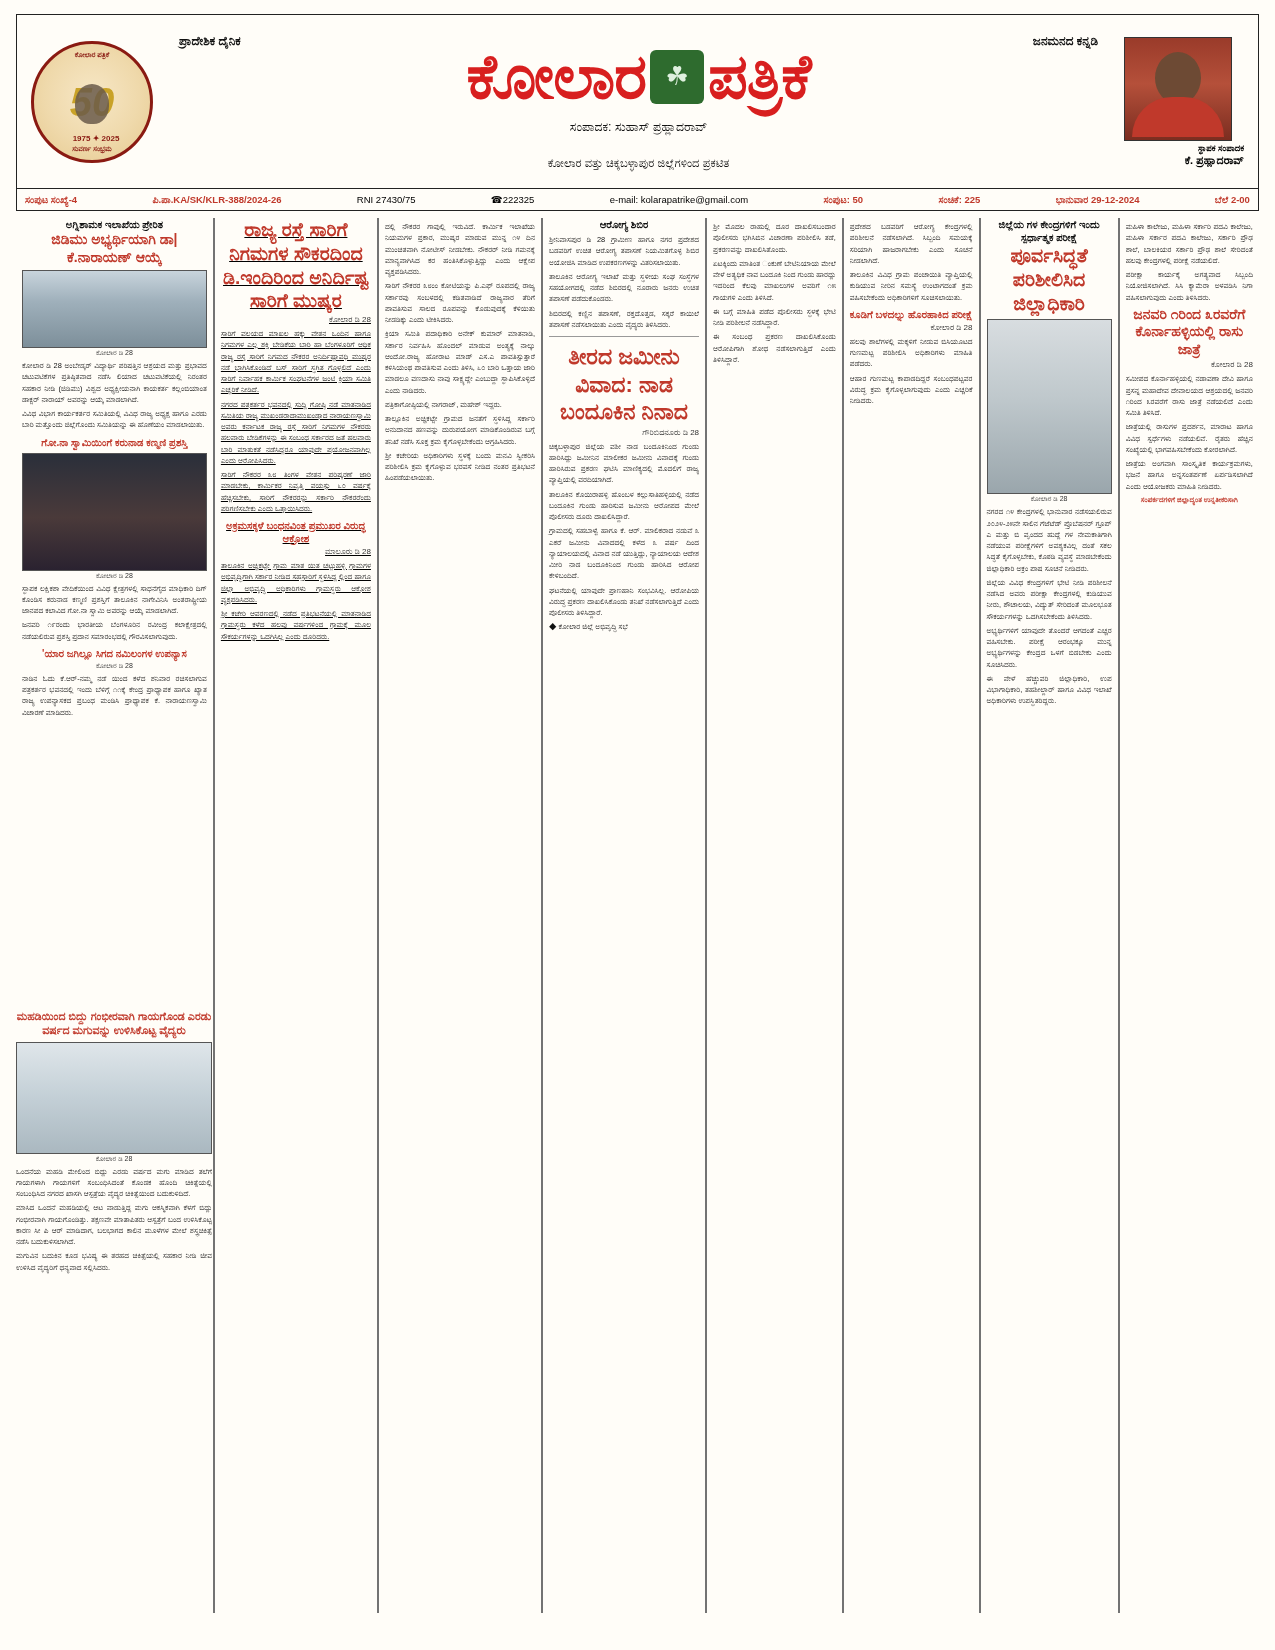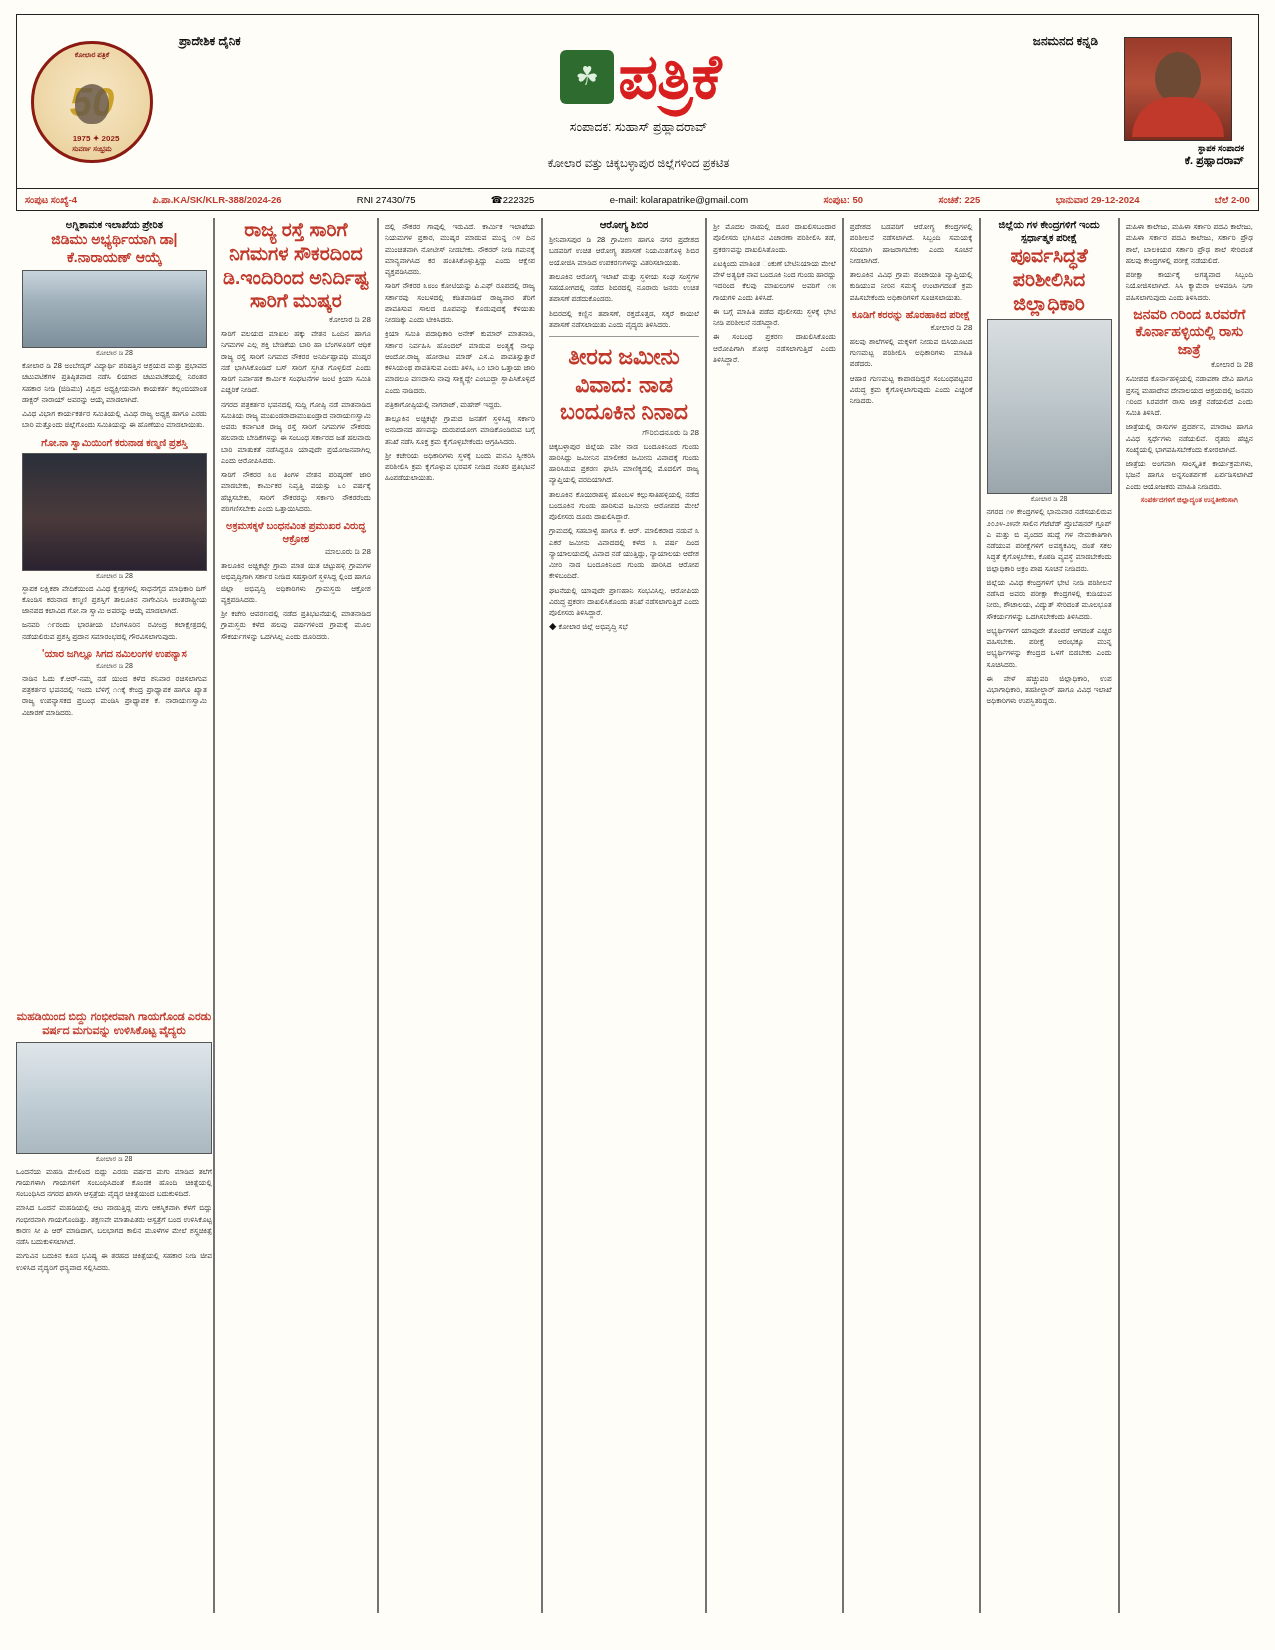--- a/index.html
+++ b/index.html
@@ -51,21 +51,21 @@
   .infobar{
     border:1px solid #222;border-top:none;box-sizing:border-box;height:22px;
     display:flex;align-items:center;justify-content:space-between;padding:0 8px;font-size:9.5px;
   }
   .infobar .red{color:#c0392b;font-weight:bold;}
   .infobar span{white-space:nowrap;}
 
   .content{display:flex;margin-top:7px;height:1395px;}
   .col{box-sizing:border-box;padding:0 6px;border-right:2px solid #737373;}
   .c1{width:16.0%;}
-  .c2{width:13.2%;}
+  .c2{width:13.2%;text-decoration:underline;}
   .c3{width:13.2%;}
   .c4{width:13.2%;}
   .c5{width:11.0%;}
   .c6{width:11.0%;}
   .c7{width:11.2%;}
   .c8{width:11.2%;border-right:none;}
 
   .hl-red{color:#c0392b;font-weight:bold;text-align:center;line-height:1.25;}
   .h-sm{font-size:11px;}
   .h-md{font-size:14px;}
@@ -103,20 +103,21 @@
         <div class="year">1975 ✦ 2025</div>
         <div class="ring-bot">ಸುವರ್ಣ ಸಂಭ್ರಮ</div>
       </div>
 
       <div class="mh-center">
         <div class="mh-toprow">
           <span>ಪ್ರಾದೇಶಿಕ ದೈನಿಕ</span>
           <span>ಜನಮನದ ಕನ್ನಡಿ</span>
         </div>
         <div class="title-line">
+          <span class="title-k">ಕೋಲಾರ</span>
           <span class="title-emblem">☘</span>
           <span class="title-k">ಪತ್ರಿಕೆ</span>
         </div>
         <div class="mh-sub">ಸಂಪಾದಕ: ಸುಹಾಸ್ ಪ್ರಹ್ಲಾದರಾವ್</div>
         <div class="mh-sub2">ಕೋಲಾರ ವತ್ತು ಚಿಕ್ಕಬಳ್ಳಾಪುರ ಜಿಲ್ಲೆಗಳಿಂದ ಪ್ರಕಟಿತ</div>
       </div>
 
       <div class="editor-box">
         <div class="editor-photo">
           <div class="head"></div>
@@ -201,21 +202,21 @@
     <div class="col c5">
       <div class="body">ಶ್ರೀ ಮೊದಲ ರಾಹುಲ್ಲಿ ದೂರ ದಾಖಲಿಸಬಂದಾರ ಪೊಲೀಸರು ಭಗಿಸಿಬಿನ ವಿಚಾರಣಾ ಪರಿಶೀಲಿಸಿ ತಡೆ, ಪ್ರಕರಣವನ್ನು ದಾಖಲಿಸಿತೊಂದು.</div>
       <div class="body">ಏಟಕ್ಕಿಂದು ಮಾತಿಂತ ಂಕುಣೆ ಬೇಟಿನಿಯಾಯ ಮೇಲೆ ವೇಳೆ ಅತ್ಯಧಿಕ ನಾವ ಬಂದೂಕಿ ನಿಂದ ಗುಂಡು ಹಾರದ್ದು ಇದರಿಂದ ಕೆಲವು ಮಾಖಲುಗಳ ಅವರಿಗೆ ೧೫ ಗಾಯಗಳಿ ಎಂದು ತಿಳಿಸಿದೆ.</div>
       <div class="body">ಈ ಬಗ್ಗೆ ಮಾಹಿತಿ ಪಡೆದ ಪೊಲೀಸರು ಸ್ಥಳಕ್ಕೆ ಭೇಟಿ ನೀಡಿ ಪರಿಶೀಲನೆ ನಡೆಸಿದ್ದಾರೆ.</div>
       <div class="body">ಈ ಸಂಬಂಧ ಪ್ರಕರಣ ದಾಖಲಿಸಿಕೊಂಡು ಆರೋಪಿಗಾಗಿ ಶೋಧ ನಡೆಸಲಾಗುತ್ತಿದೆ ಎಂದು ತಿಳಿಸಿದ್ದಾರೆ.</div>
     </div>
 
     <div class="col c6">
       <div class="body">ಪ್ರದೇಶದ ಬಡವರಿಗೆ ಆರೋಗ್ಯ ಕೇಂದ್ರಗಳಲ್ಲಿ ಪರಿಶೀಲನೆ ನಡೆಸಲಾಗಿದೆ. ಸಿಬ್ಬಂದಿ ಸಮಯಕ್ಕೆ ಸರಿಯಾಗಿ ಹಾಜರಾಗಬೇಕು ಎಂದು ಸೂಚನೆ ನೀಡಲಾಗಿದೆ.</div>
       <div class="body">ತಾಲೂಕಿನ ವಿವಿಧ ಗ್ರಾಮ ಪಂಚಾಯಿತಿ ವ್ಯಾಪ್ತಿಯಲ್ಲಿ ಕುಡಿಯುವ ನೀರಿನ ಸಮಸ್ಯೆ ಉಂಟಾಗದಂತೆ ಕ್ರಮ ವಹಿಸಬೇಕೆಂದು ಅಧಿಕಾರಿಗಳಿಗೆ ಸೂಚಿಸಲಾಯಿತು.</div>
-      <div class="sub-head">ಕೂಡಿಗೆ ಕರರನ್ನು ಹೊರಹಾಕಿದ ಪರೀಕ್ಷೆ</div>
+      <div class="sub-head">ಕೂಡಿಗೆ ಬಳದಲ್ನು ಹೊರಹಾಕಿದ ಪರೀಕ್ಷೆ</div>
       <div class="byline">ಕೋಲಾರ ಡಿ 28</div>
       <div class="body">ಹಲವು ಶಾಲೆಗಳಲ್ಲಿ ಮಕ್ಕಳಿಗೆ ನೀಡುವ ಬಿಸಿಯೂಟದ ಗುಣಮಟ್ಟ ಪರಿಶೀಲಿಸಿ ಅಧಿಕಾರಿಗಳು ಮಾಹಿತಿ ಪಡೆದರು.</div>
       <div class="body">ಆಹಾರ ಗುಣಮಟ್ಟ ಕಾಪಾಡದಿದ್ದರೆ ಸಂಬಂಧಪಟ್ಟವರ ವಿರುದ್ಧ ಕ್ರಮ ಕೈಗೊಳ್ಳಲಾಗುವುದು ಎಂದು ಎಚ್ಚರಿಕೆ ನೀಡಿದರು.</div>
     </div>
 
     <div class="col c7">
       <div class="kicker">ಜಿಲ್ಲೆಯ ಗಳ ಕೇಂದ್ರಗಳಿಗೆ ಇಂದು ಸ್ಪರ್ಧಾತ್ಮಕ ಪರೀಕ್ಷೆ</div>
       <div class="hl-red h-lg">ಪೂರ್ವಸಿದ್ಧತೆ ಪರಿಶೀಲಿಸಿದ ಜಿಲ್ಲಾಧಿಕಾರಿ</div>
       <div class="photo ph-office" style="height:175px"></div>
       <div class="figure-cap">ಕೋಲಾರ ಡಿ 28</div>

